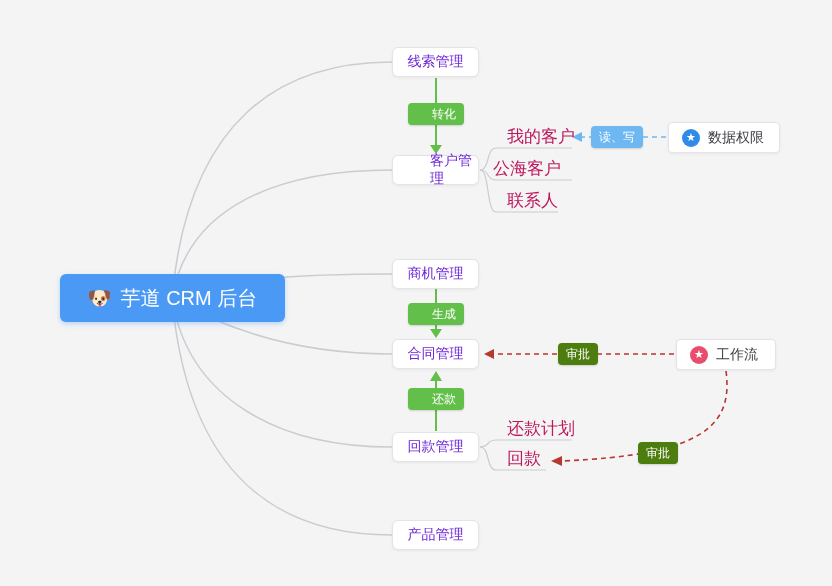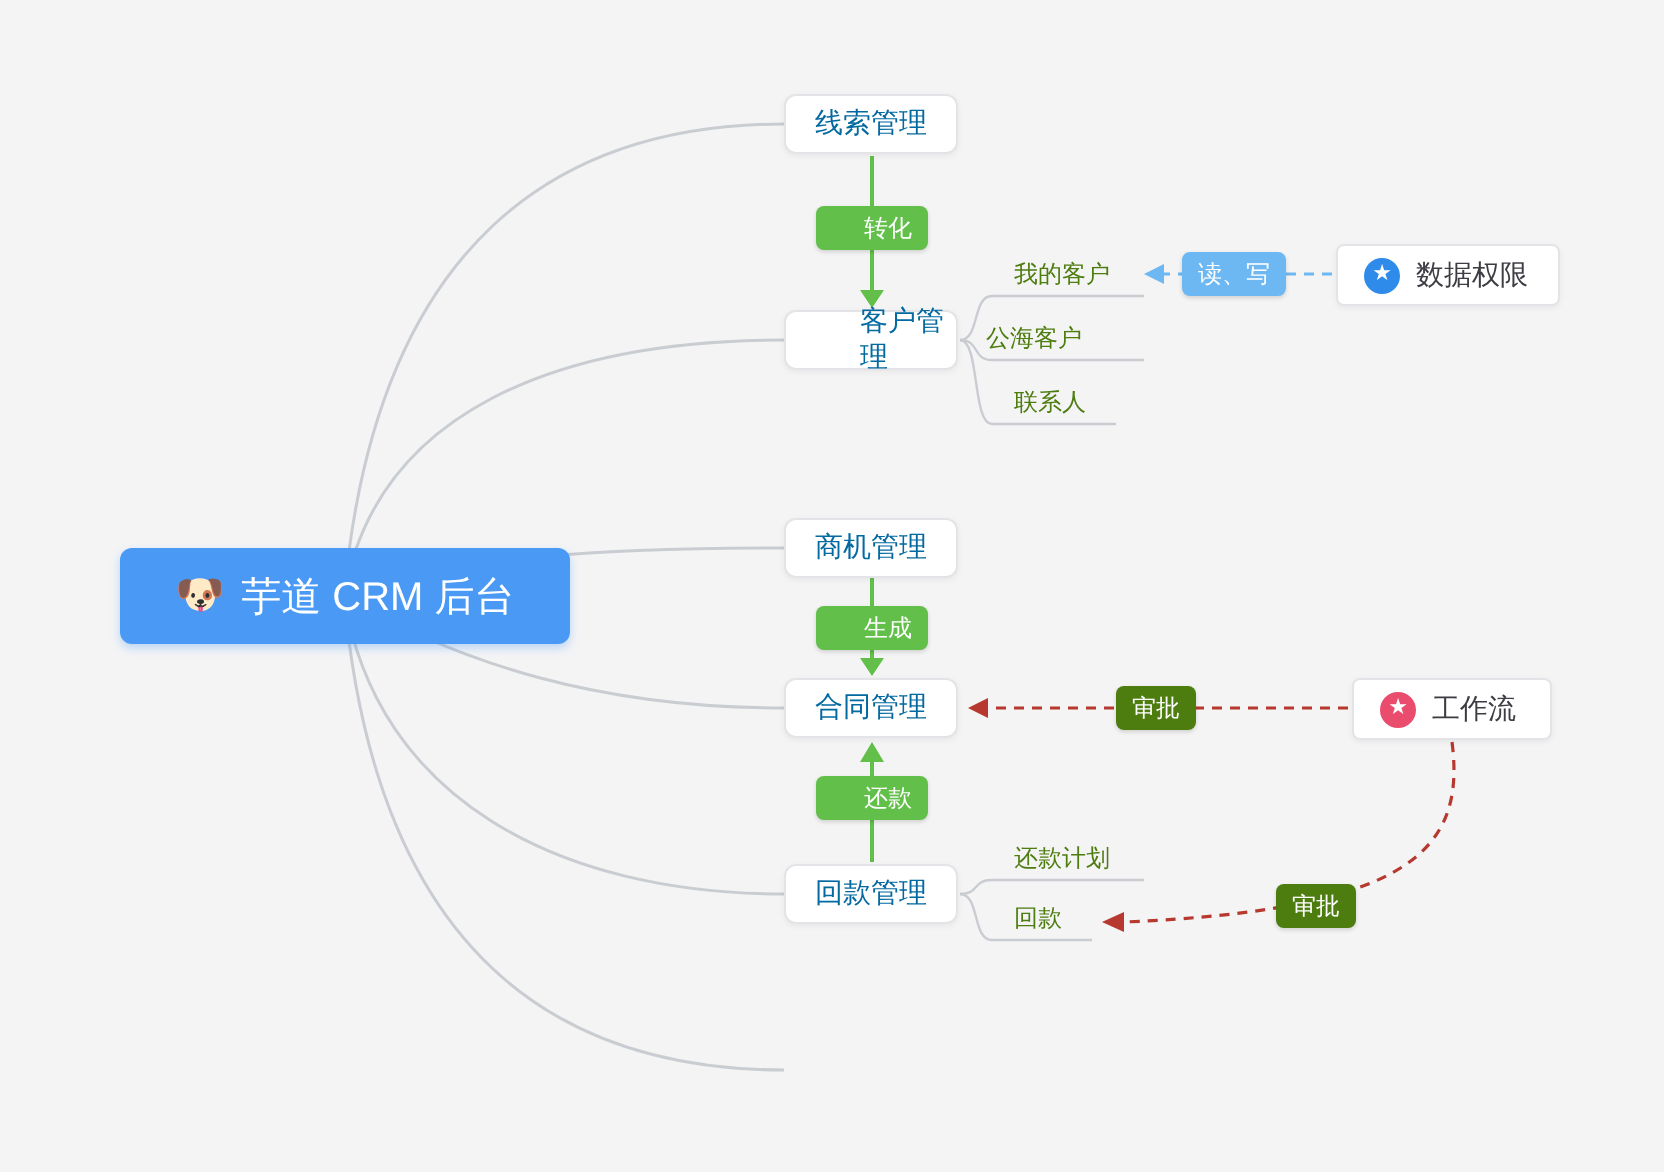--- a/index.html
+++ b/index.html
@@ -9,40 +9,40 @@
     background:#f4f4f5;
     font-family:"Liberation Sans","DejaVu Sans",sans-serif;
   }
   .edges{position:absolute;left:0;top:0;pointer-events:none;}
 
   .topic{
     position:absolute;width:87px;height:30px;box-sizing:border-box;
     background:#fff;border:1px solid #e4e4e8;border-radius:6px;
     box-shadow:0 1px 3px rgba(0,0,0,0.06);
     display:flex;align-items:center;justify-content:center;
-    font-size:14px;color:#0369a1;cursor:pointer;
+    font-size:14px;color:#6d28d9;cursor:pointer;
   }
   #topic-leads{left:392px;top:47px;}
   #topic-customers{left:392px;top:155px;padding-left:37px;}
   #topic-business{left:392px;top:259px;text-align:center;}
   #topic-contract{left:392px;top:339px;}
   #topic-receivable{left:392px;top:432px;}
   #topic-product{left:392px;top:520px;}
 
   .root-node{
     position:absolute;left:60px;top:274px;width:225px;height:48px;
     background:#4a9af5;border-radius:6px;color:#fff;
     display:flex;align-items:center;justify-content:center;gap:8px;
     font-size:20px;font-weight:500;cursor:pointer;
     box-shadow:0 2px 5px rgba(74,154,245,0.35);
   }
   .root-emoji{font-size:20px;line-height:1;}
 
   .child-item{
-    position:absolute;font-size:12px;color:#4d7c0f;line-height:16px;
+    position:absolute;font-size:17px;color:#be185d;line-height:16px;
     cursor:pointer;white-space:nowrap;text-align:right;
   }
   #child-mine{left:507px;top:129px;}
   #child-public{left:493px;top:161px;}
   #child-contacts{left:507px;top:193px;}
   #child-plan{left:507px;top:421px;}
   #child-payment{left:507px;top:451px;}
 
   .badge{
     position:absolute;transform:translate(-50%,-50%);
@@ -142,20 +142,23 @@
   </div>
   <div class="topic" id="topic-business">
     <span>商机管理</span>
   </div>
   <div class="topic" id="topic-contract">
     <span>合同管理</span>
   </div>
   <div class="topic" id="topic-receivable">
     <span>回款管理</span>
   </div>
+  <div class="topic" id="topic-product">
+    <span>产品管理</span>
+  </div>
 
   <div class="child-item" id="child-mine">我的客户</div>
   <div class="child-item" id="child-public">公海客户</div>
   <div class="child-item" id="child-contacts">联系人</div>
 
   <div class="child-item" id="child-plan">还款计划</div>
   <div class="child-item" id="child-payment">回款</div>
 
   <div class="badge green" id="badge-convert">转化</div>
   <div class="badge green" id="badge-generate">生成</div>

